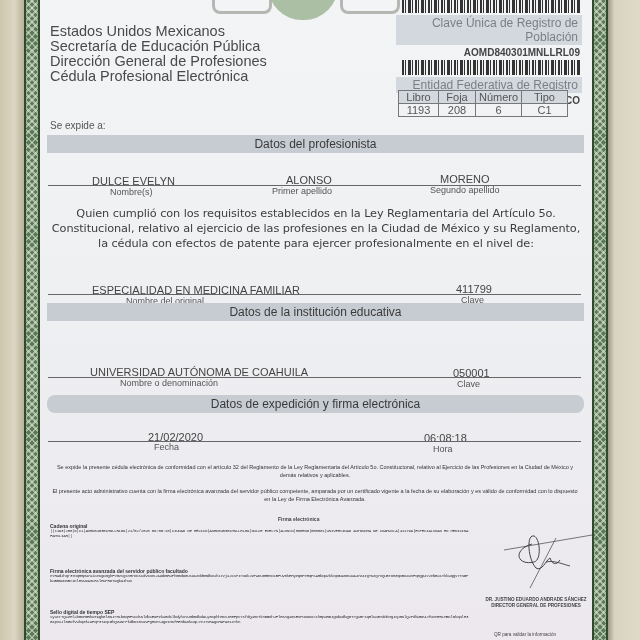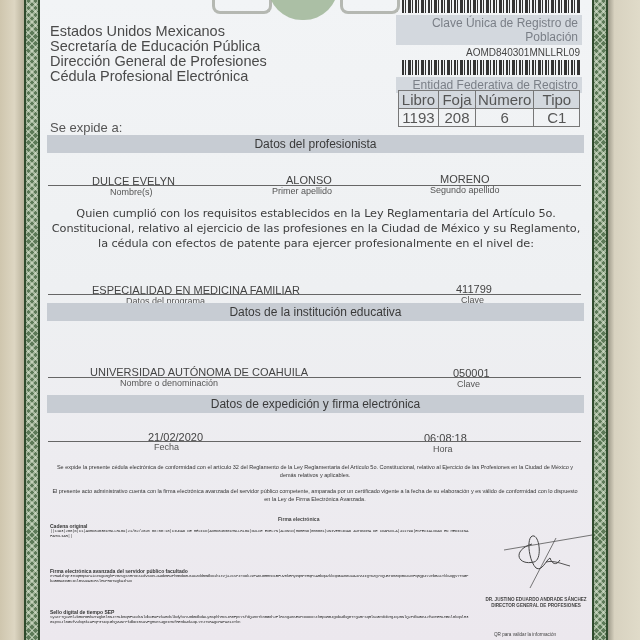--- a/index.html
+++ b/index.html
@@ -54,33 +54,33 @@
     height: 13px; width: 178px; margin-left: 6px;
     background-image: repeating-linear-gradient(90deg,
       #333 0 2px, transparent 2px 3px, #333 3px 4px, transparent 4px 6px,
       #333 6px 9px, transparent 9px 10px, #333 10px 11px, transparent 11px 13px);
   }
   .label-band {
     background: #d3d8de; color: #7a7f87; font-size: 12px;
     text-align: right; padding: 1px 4px 1px 0; margin-top: 2px;
   }
   .value-right {
-    font-size: 10px; font-weight: normal; color: #444; text-align: right;
+    font-size: 10px; font-weight: bold; color: #444; text-align: right;
     padding-right: 2px; margin-top: 2px;
   }
   .reg-table {
     position: absolute; left: 358px; top: 90px; border-collapse: collapse;
-    font-size: 15px; color: #555;
+    font-size: 11px; color: #555;
   }
   .reg-table td { border: 1px solid #777; text-align: center; padding: 0 2px; height: 11px; }
   .reg-table .hd td { background: #d3d8de; }
   .reg-table td.c1 { width: 40px; } .reg-table td.c2 { width: 37px; }
   .reg-table td.c3 { width: 46px; } .reg-table td.c4 { width: 46px; }
 
-  .se-expide { position: absolute; left: 10px; top: 120px; font-size: 13px; color: #555; }
+  .se-expide { position: absolute; left: 10px; top: 120px; font-size: 10px; color: #555; }
   .section-bar {
     position: absolute; left: 7px; width: 537px; height: 18px;
     background: #c7ccd3; text-align: center; font-size: 12px; line-height: 18px; color: #3a3a3a;
   }
   .field-line { position: absolute; left: 8px; width: 533px; height: 1px; background: #666; }
   .fval { position: absolute; font-size: 11px; color: #444; text-transform: uppercase; }
   .flab { position: absolute; font-size: 9px; color: #555; }
   .paragraph {
     position: absolute; left: 0; width: 552px; top: 206px;
     text-align: center; font-family: "DejaVu Sans", sans-serif;
@@ -160,31 +160,31 @@
 
   <div class="paragraph">
     <div>Quien cumplió con los requisitos establecidos en la Ley Reglamentaria del Artículo 5o.</div>
     <div>Constitucional, relativo al ejercicio de las profesiones en la Ciudad de México y su Reglamento,</div>
     <div>la cédula con efectos de patente para ejercer profesionalmente en el nivel de:</div>
   </div>
 
   <div class="fval" style="left:52px;top:284px;">ESPECIALIDAD EN MEDICINA FAMILIAR</div>
   <div class="fval" style="left:416px;top:283px;">411799</div>
   <div class="field-line" style="top:294px;"></div>
-  <div class="flab" style="left:86px;top:296px;">Datos del programa</div>
+  <div class="flab" style="left:86px;top:296px;">Nombre del original</div>
   <div class="flab" style="left:421px;top:295px;">Clave</div>
 
   <div class="section-bar" style="top:303px;">Datos de la institución educativa</div>
   <div class="fval" style="left:50px;top:366px;">UNIVERSIDAD AUTÓNOMA DE COAHUILA</div>
   <div class="fval" style="left:413px;top:367px;">050001</div>
   <div class="field-line" style="top:377px;"></div>
   <div class="flab" style="left:80px;top:378px;">Nombre o denominación</div>
   <div class="flab" style="left:417px;top:379px;">Clave</div>
 
-  <div class="section-bar" style="top:395px;">Datos de expedición y firma electrónica</div>
+  <div class="section-bar" style="top:395px;border-radius:8px;">Datos de expedición y firma electrónica</div>
   <div class="fval" style="left:108px;top:431px;">21/02/2020</div>
   <div class="fval" style="left:384px;top:432px;">06:08:18</div>
   <div class="field-line" style="top:441px;"></div>
   <div class="flab" style="left:114px;top:442px;text-align:right;">Fecha</div>
   <div class="flab" style="left:393px;top:444px;">Hora</div>
 
   <div class="fine" style="top:463px;">Se expide la presente cédula electrónica de conformidad con el artículo 32 del Reglamento de la Ley Reglamentaria del Artículo 5o. Constitucional, relativo al Ejercicio de las Profesiones en la Ciudad de México y demás relativos y aplicables.</div>
   <div class="fine" style="top:487px;">El presente acto administrativo cuenta con la firma electrónica avanzada del servidor público competente, amparada por un certificado vigente a la fecha de su elaboración y es válido de conformidad con lo dispuesto en la Ley de Firma Electrónica Avanzada.</div>
 
   <div class="sig-title">Firma electrónica</div>

